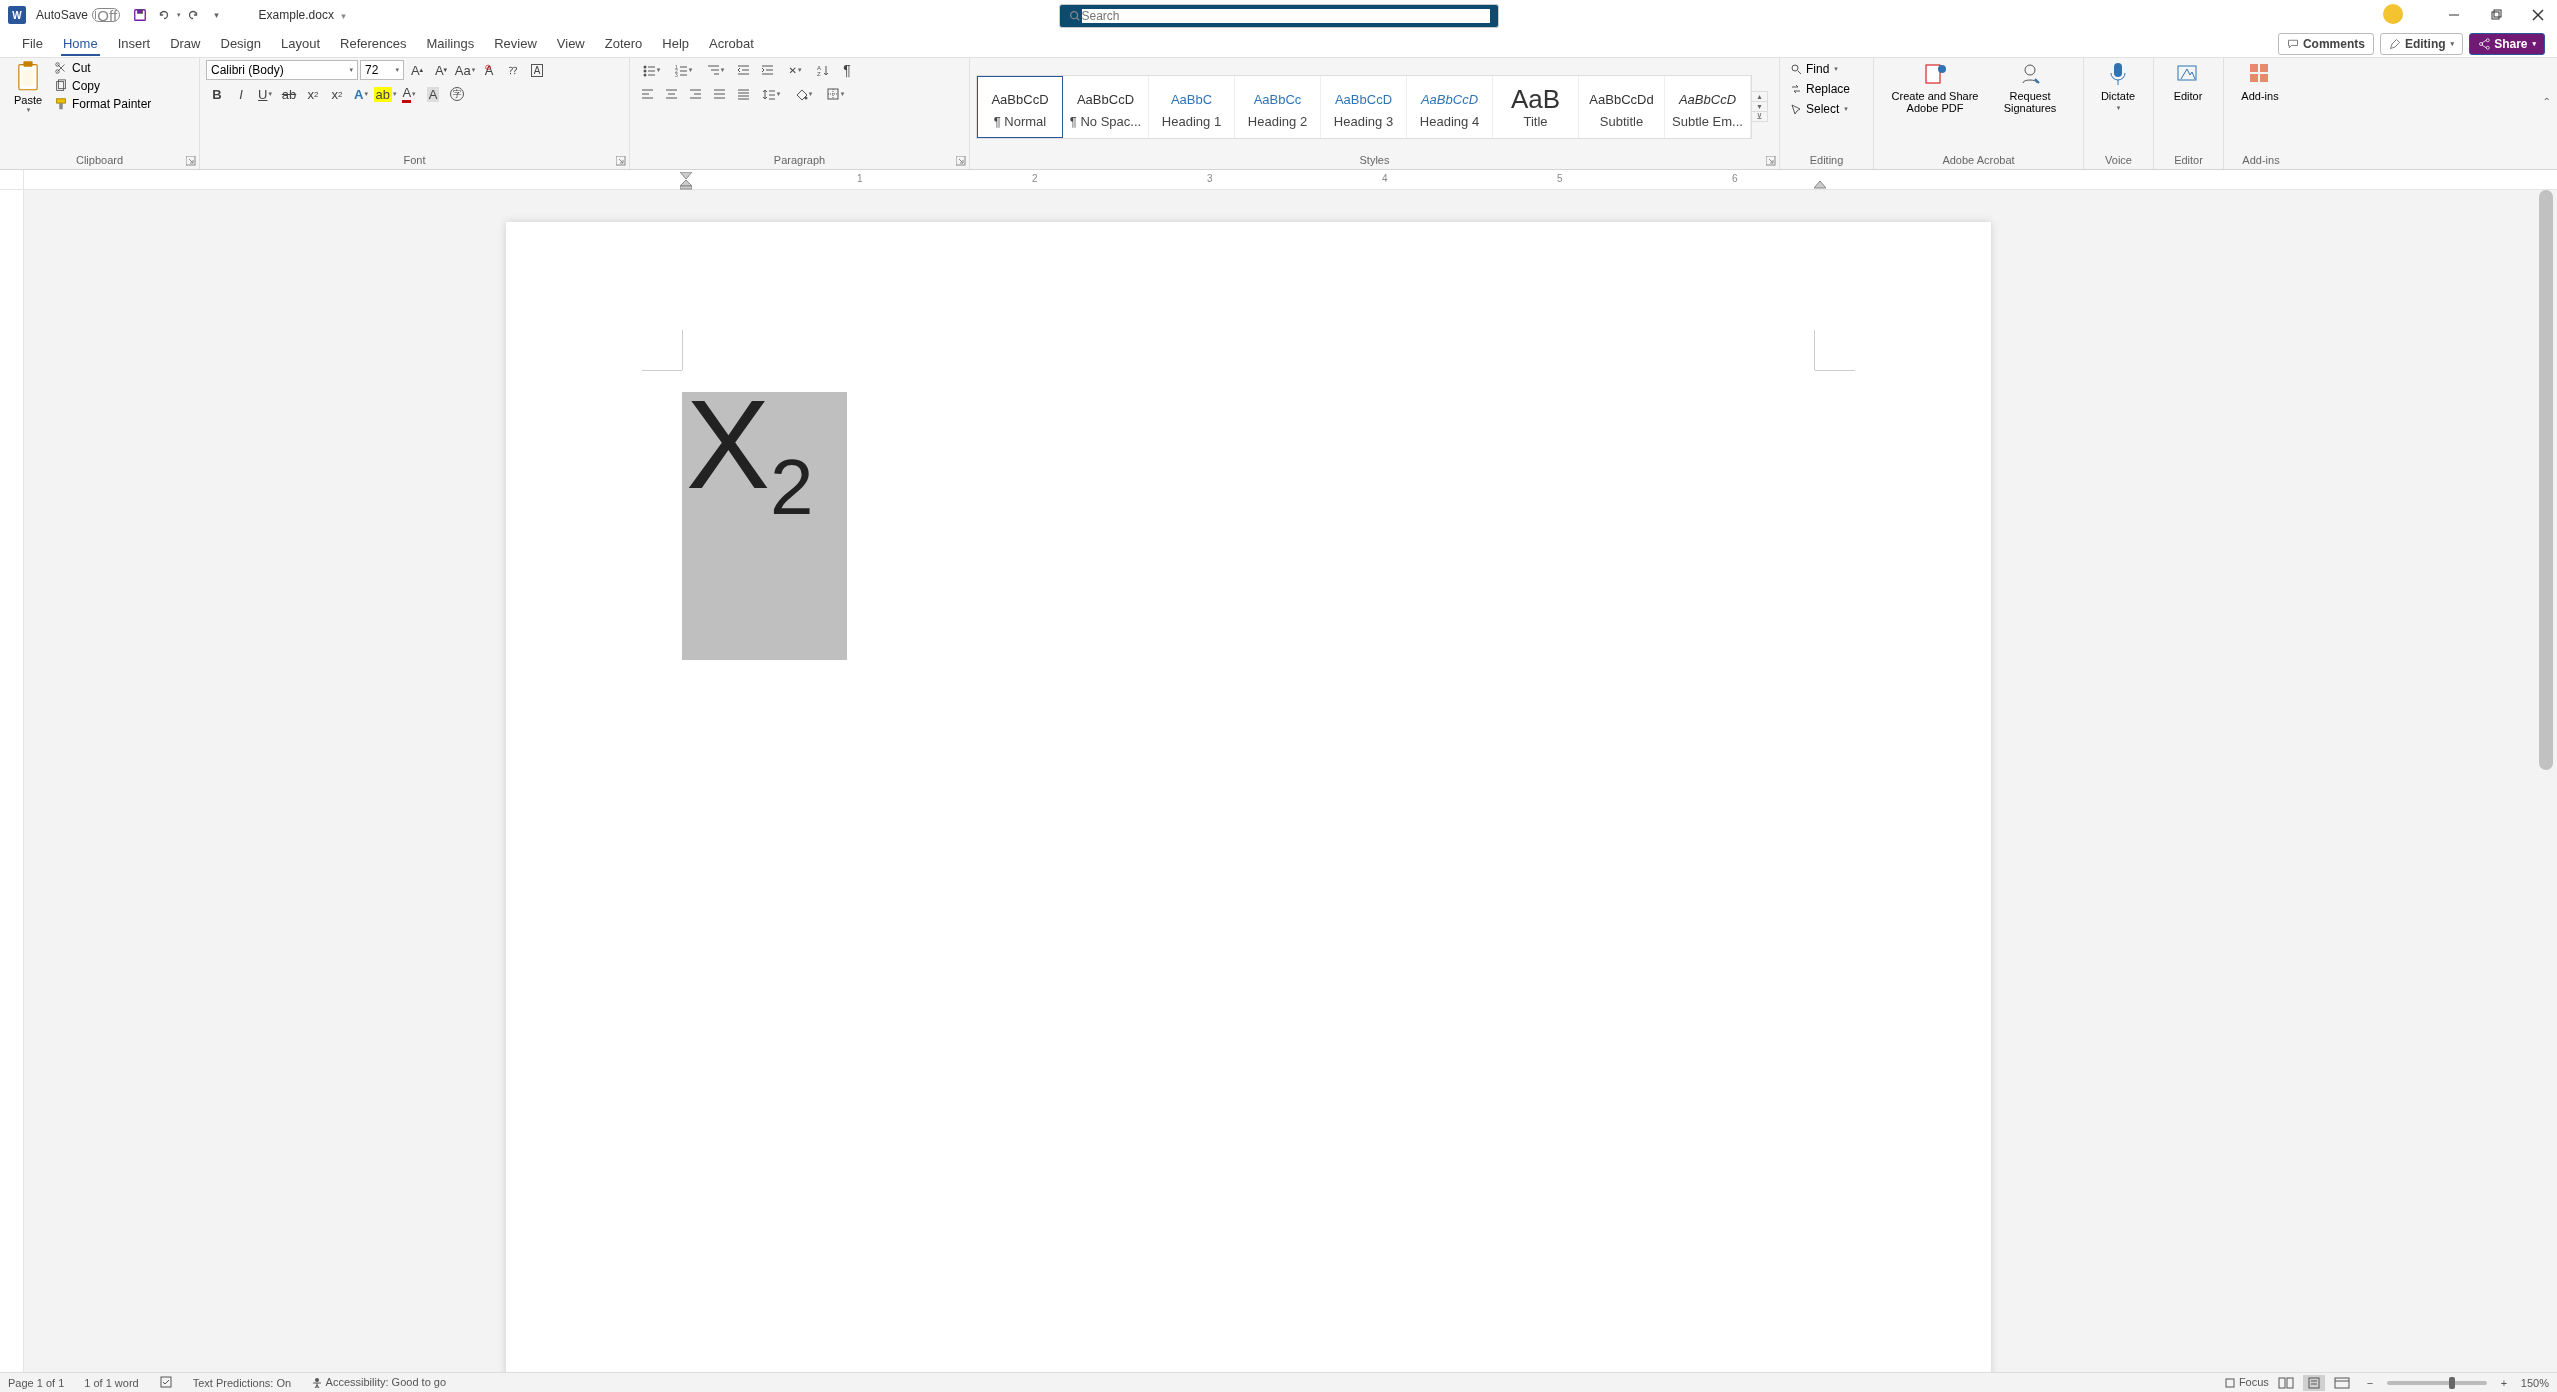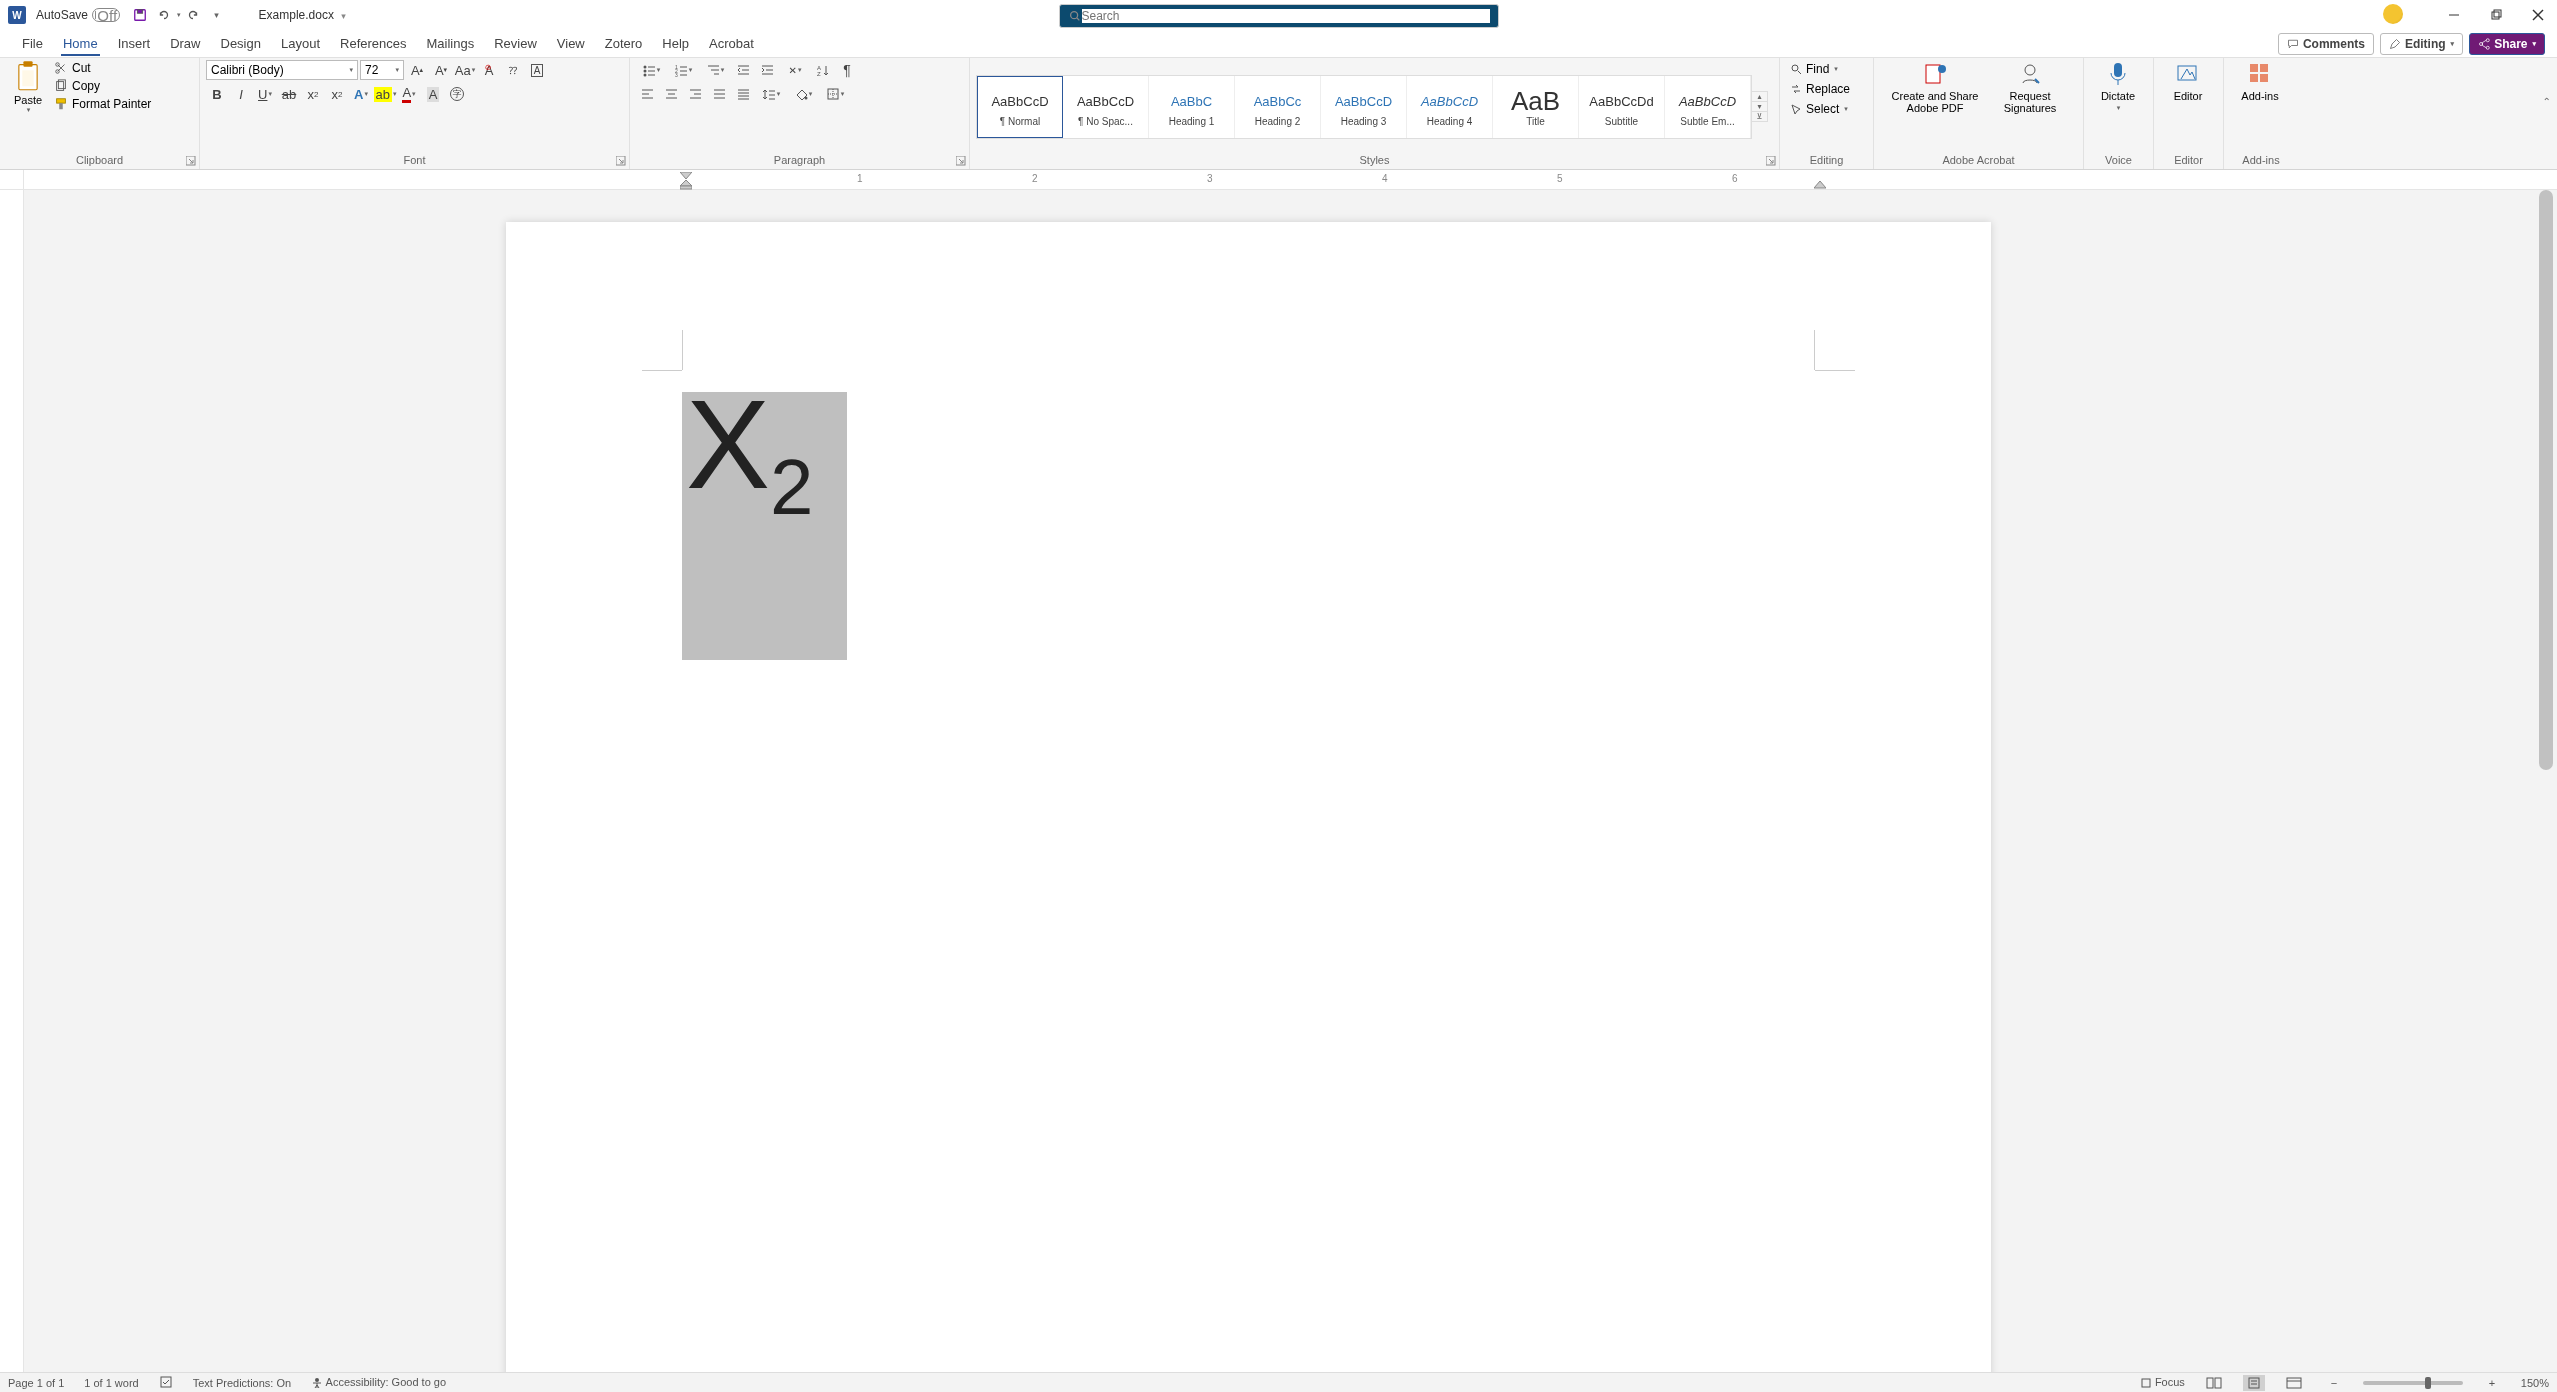--- a/index.html
+++ b/index.html
@@ -65,21 +65,21 @@
 
 
 .styles-group { flex: 0 0 auto; }
 .styles-gallery { display: flex; gap: 0; border: 1px solid #ddd; background: #fff; height: 64px; }
 .style-item { width: 86px; border-right: 1px solid #eee; display: flex; flex-direction: column; align-items: center; justify-content: center; cursor: pointer; padding: 2px; }
 .style-item.selected { border: 1px solid #2b579a; }
 .style-preview { font-size: 13px; color: #333; height: 30px; display: flex; align-items: center; }
 .style-preview.blue { color: #2e74b5; }
 .style-preview.ital { font-style: italic; }
 .style-preview.big { font-size: 26px; font-family: "Calibri Light", sans-serif; }
-.style-name { font-size: 10px; color: #444; white-space: nowrap; overflow: hidden; text-overflow: ellipsis; max-width: 82px; }
+.style-name { font-size: 13px; color: #444; white-space: nowrap; overflow: hidden; text-overflow: ellipsis; max-width: 82px; }
 .styles-nav { display: flex; flex-direction: column; border: 1px solid #ddd; border-left: none; width: 16px; }
 .styles-nav div { flex: 1; display: flex; align-items: center; justify-content: center; cursor: pointer; font-size: 8px; color: #666; }
 .styles-nav div:not(:last-child) { border-bottom: 1px solid #ddd; }
 
 
 .edit-col { display: flex; flex-direction: column; gap: 2px; font-size: 12px; }
 .edit-col div { display: flex; align-items: center; gap: 4px; cursor: pointer; padding: 2px 4px; }
 
 
 .big-btn { display: flex; flex-direction: column; align-items: center; justify-content: center; width: 90px; cursor: pointer; font-size: 11px; text-align: center; gap: 2px; }
@@ -102,21 +102,21 @@
 .page .selection { position: absolute; left: 176px; top: 170px; width: 165px; height: 268px; background: #bfbfbf; }
 .page .doc-text { position: absolute; left: 180px; top: 160px; font-size: 126px; font-family: Calibri, sans-serif; color: #222; line-height: 1; }
 .page .doc-text sub { font-size: 0.62em; vertical-align: sub; }
 
 
 .vscroll { position: absolute; right: 2px; top: 190px; width: 16px; bottom: 20px; }
 .vscroll .thumb { position: absolute; top: 0; width: 14px; height: 580px; background: #c1c1c1; border-radius: 7px; }
 
 
 .statusbar { position: absolute; left: 0; right: 0; bottom: 0; height: 20px; background: #f3f3f3; border-top: 1px solid #ddd; display: flex; align-items: center; font-size: 11px; color: #555; padding: 0 8px; gap: 20px; }
-.statusbar .sb-right { margin-left: auto; display: flex; align-items: center; gap: 18px; text-align: center; }
+.statusbar .sb-right { margin-left: auto; display: flex; align-items: center; gap: 6px; text-align: center; }
 .statusbar .view-btn { width: 22px; height: 16px; cursor: pointer; display: flex; align-items: center; justify-content: center; }
 .statusbar .view-btn.active { background: #d0d0d0; }
 .statusbar .zoom-slider { width: 100px; height: 4px; background: #bbb; position: relative; border-radius: 2px; }
 .statusbar .zoom-slider .zknob { position: absolute; left: 62px; top: -4px; width: 6px; height: 12px; background: #666; border-radius: 2px; }
 
 
 .collapse-ribbon { position: absolute; right: 6px; top: 96px; font-size: 10px; color: #666; cursor: pointer; }
 </style>
 </head>
 <body>

